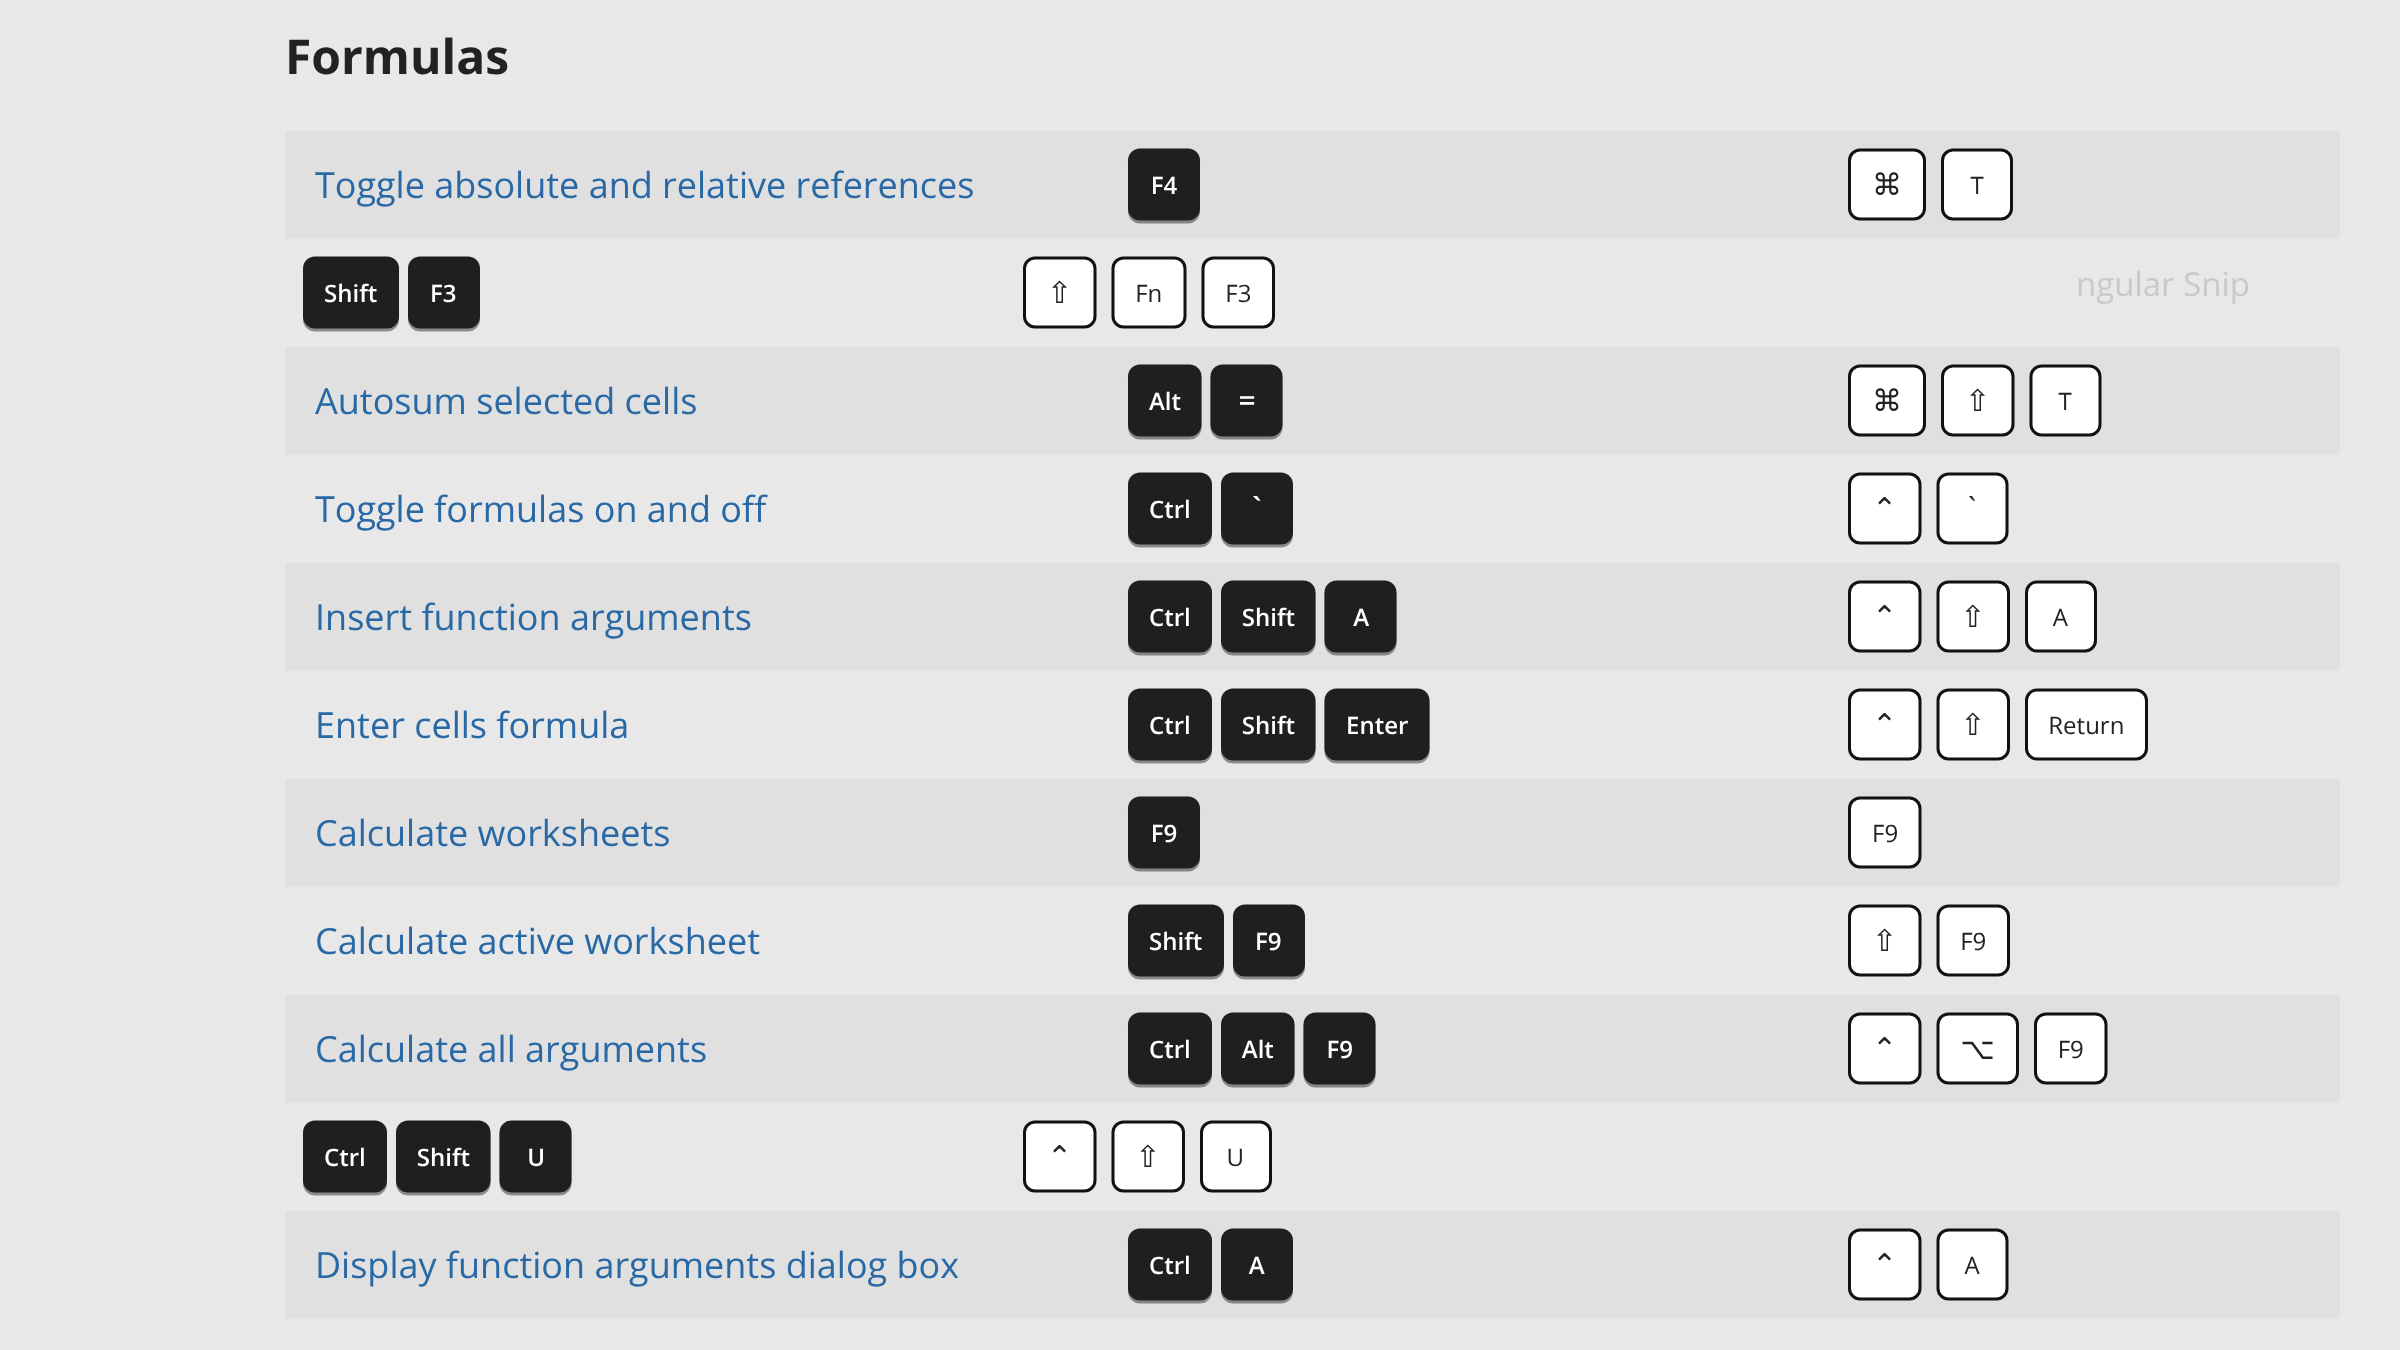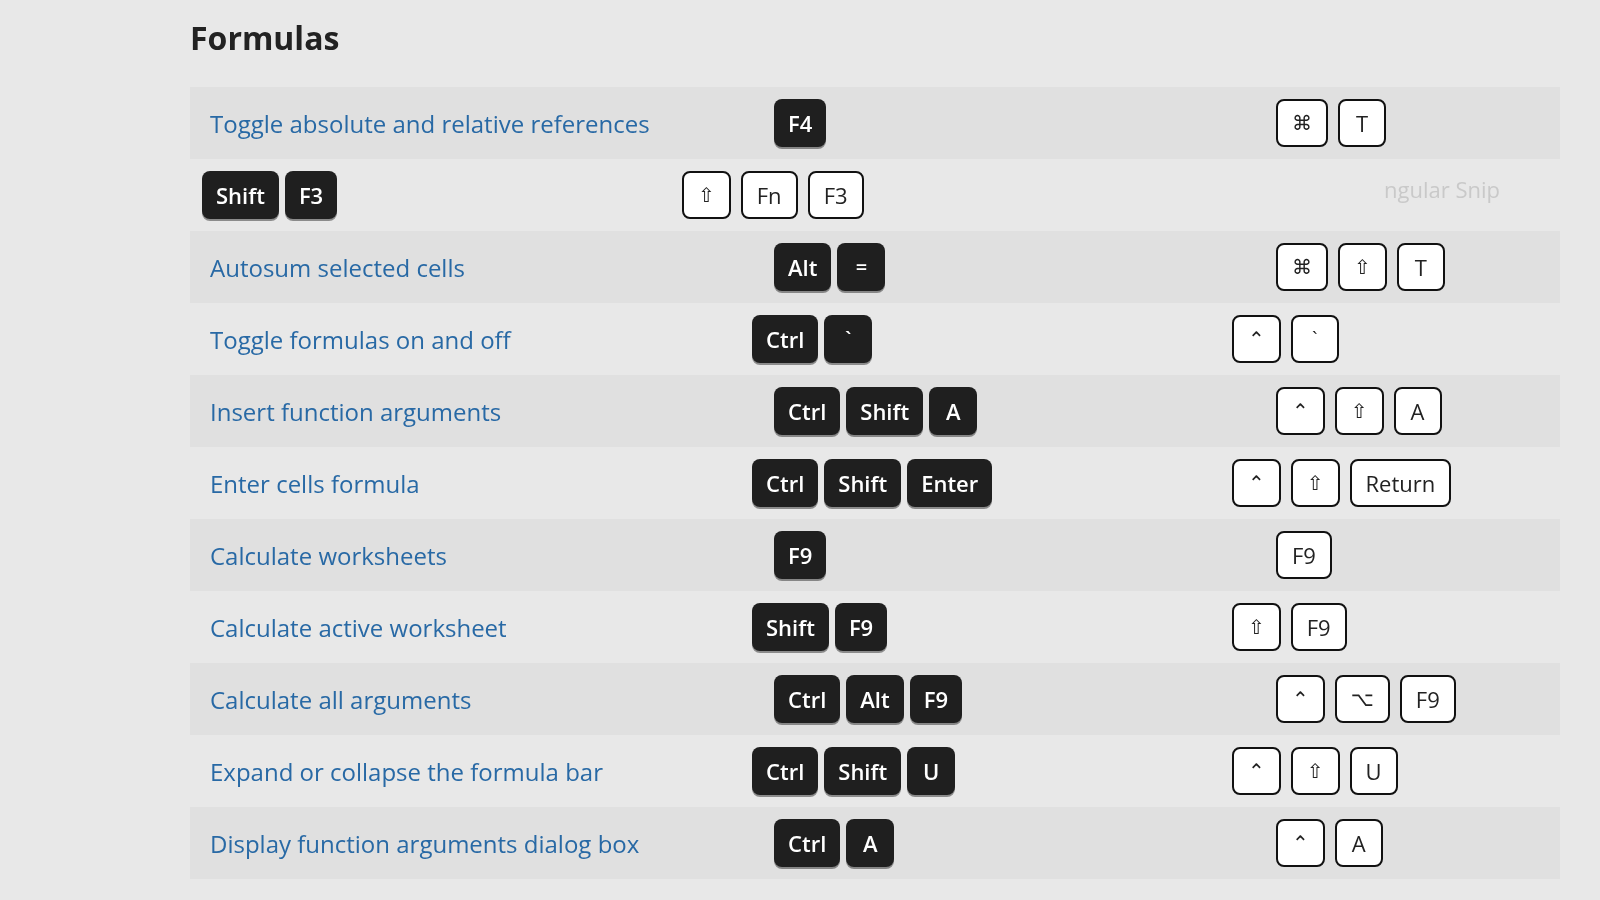--- a/index.html
+++ b/index.html
@@ -20,21 +20,21 @@
   }
   .shortcut-table {
     width: 100%;
   }
   .row {
     display: flex;
     align-items: center;
     height: 72px;
     padding: 0 18px 0 12px;
   }
-  .row.alt { background: #e0e0e0; gap: 22px; }
+  .row.alt { background: #e0e0e0; }
   .cell-desc {
     flex: 0 0 550px;
     padding-left: 8px;
   }
   .cell-desc a {
     color: #2869a5;
     font-size: 24px;
     text-decoration: none;
   }
   .cell-win {
@@ -50,21 +50,21 @@
     gap: 10px;
   }
   .key {
     display: inline-flex;
     align-items: center;
     justify-content: center;
     height: 48px;
     min-width: 48px;
     padding: 0 14px;
     border-radius: 8px;
-    font-size: 22px;
+    font-size: 16px;
     font-weight: 600;
     line-height: 1;
   }
   .key.dark {
     background: #1f1f1f;
     color: #fff;
     box-shadow: 0 2px 0 rgba(0,0,0,.4);
   }
   .key.light {
     background: #fff;
@@ -186,21 +186,20 @@
           <span class="key dark">Alt</span>
           <span class="key dark">F9</span>
         </div>
         <div class="cell-mac">
           <span class="key light sym">⌃</span>
           <span class="key light sym">⌥</span>
           <span class="key light">F9</span>
         </div>
       </div>
       <div class="row">
-        <div class="cell-desc"><a href="#">Expand or collapse the formula bar</a></div>
         <div class="cell-win">
           <span class="key dark">Ctrl</span>
           <span class="key dark">Shift</span>
           <span class="key dark">U</span>
         </div>
         <div class="cell-mac">
           <span class="key light sym">⌃</span>
           <span class="key light sym">⇧</span>
           <span class="key light">U</span>
         </div>

